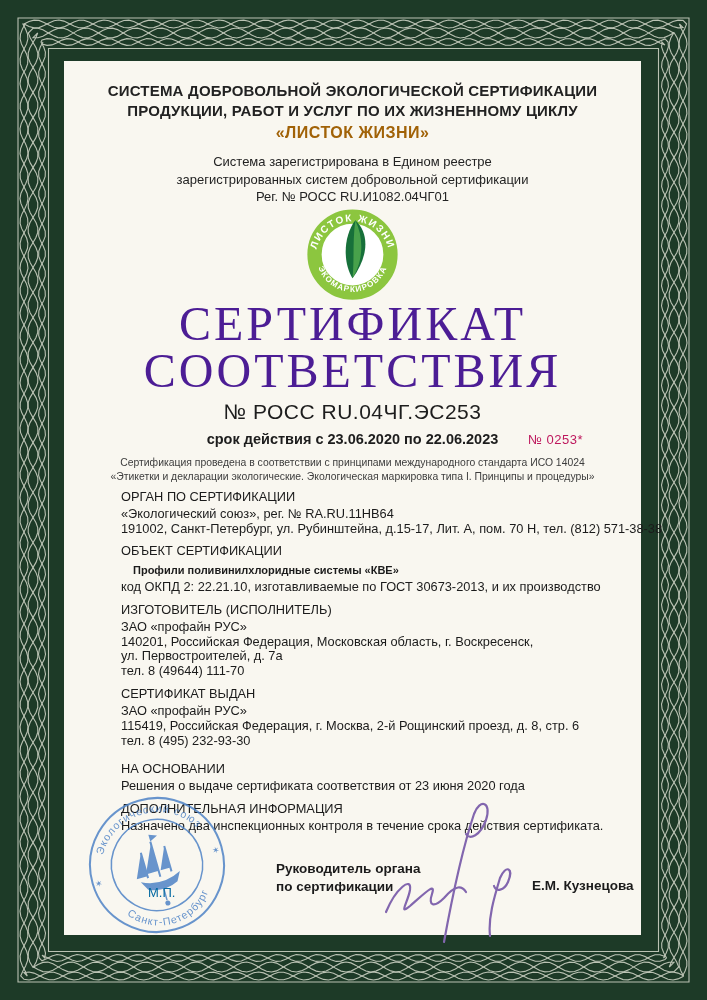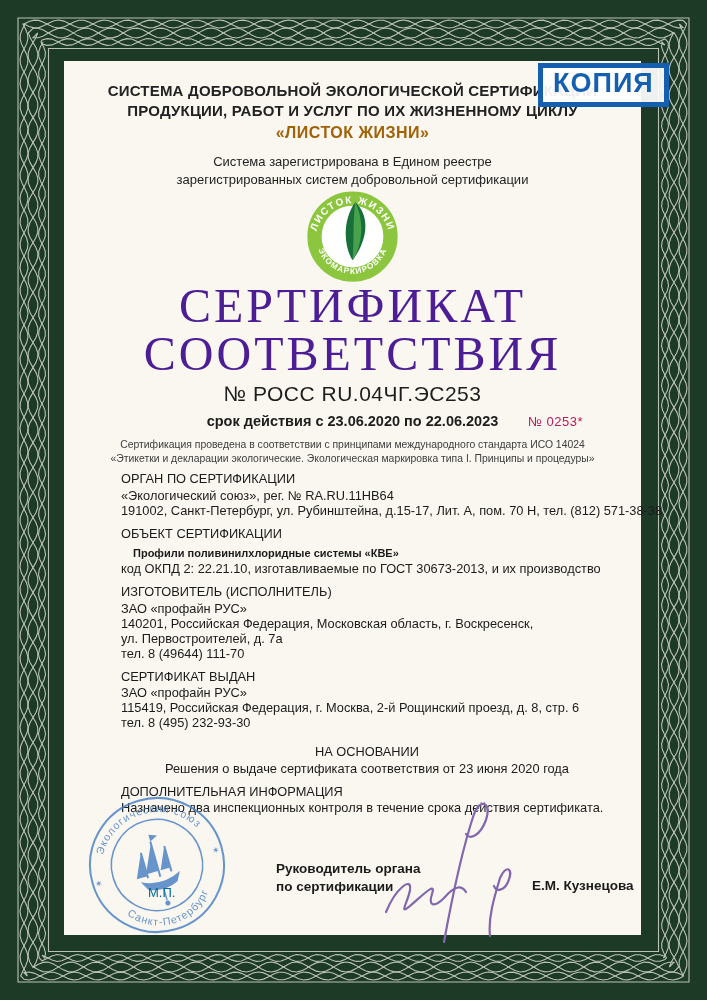--- a/index.html
+++ b/index.html
@@ -35,21 +35,21 @@
   .validity-row { position:relative; margin-top:7px; text-align:center; font-weight:bold; font-size:14.5px; color:#1d1d1d; }
   .serial { position:absolute; right:58px; top:1px; font-weight:normal; font-size:13px; color:#be185d; letter-spacing:.5px; }
   .note { margin-top:9px; text-align:center; font-size:10.4px; line-height:1.35; color:#3d3d3d; }
   
   .sections { margin-top:6px; padding:0 28px 0 57px; font-size:12.8px; line-height:1.16; color:#1b1b1b; text-align:left; }
   .sections .line { white-space:nowrap; }
   .sec { margin-bottom:8px; }
   .sec-object .obj-name { font-weight:bold; font-size:11px; margin:5px 12px 3px; }
   .sec-compliance { text-align:center; margin:12px 0 10px -20px; }
   .sec-compliance .comp-label { font-weight:bold; font-size:13.8px; margin-bottom:2px; }
-  .sec-basis { margin-top:14px;text-align:center; }
+  .sec-basis { margin-top:14px; }
   .sec .lbl { margin-bottom:2px; }
   
   .seal { position:absolute; left:22px; top:733px; z-index:5; opacity:.84; }
   .mp { position:absolute; left:84px; top:824px; z-index:6; font-size:13px; color:#0369a1; }
   .role { position:absolute; left:212px; top:799px; font-size:13.5px; font-weight:bold; line-height:1.3; color:#1b1b1b; }
   .signature { position:absolute; left:318px; top:733px; z-index:5; }
   .signer { position:absolute; left:468px; top:817px; font-size:13.5px; font-weight:bold; color:#1b1b1b; }
 </style>
 </head>
 <body>
@@ -64,31 +64,31 @@
         <path d="M33.0,37.7L38.0,37.8L42.9,36.2L47.9,33.3L52.9,30.4L57.8,28.4L62.8,28.1L67.8,29.7L72.8,32.6L77.7,35.6L82.7,37.6L87.7,37.9L92.6,36.3L97.6,33.5L102.6,30.5L107.5,28.5L112.5,28.1L117.5,29.6L122.4,32.4L127.4,35.4L132.4,37.5L137.3,37.9L142.3,36.5L147.3,33.7L152.3,30.7L157.2,28.5L162.2,28.1L167.2,29.4L172.1,32.2L177.1,35.2L182.1,37.4L187.0,38.0L192.0,36.6L197.0,33.9L201.9,30.9L206.9,28.6L211.9,28.0L216.9,29.3L221.8,32.0L226.8,35.0L231.8,37.3L236.7,38.0L241.7,36.8L246.7,34.1L251.6,31.1L256.6,28.7L261.6,28.0L266.5,29.2L271.5,31.8L276.5,34.9L281.4,37.2L286.4,38.0L291.4,36.9L296.4,34.3L301.3,31.2L306.3,28.8L311.3,28.0L316.2,29.1L321.2,31.6L326.2,34.7L331.1,37.1L336.1,38.0L341.1,37.0L346.0,34.5L351.0,31.4L356.0,28.9L361.0,28.0L365.9,28.9L370.9,31.4L375.9,34.5L380.8,37.0L385.8,38.0L390.8,37.1L395.7,34.7L400.7,31.6L405.7,29.1L410.6,28.0L415.6,28.8L420.6,31.2L425.6,34.3L430.5,36.9L435.5,38.0L440.5,37.2L445.4,34.9L450.4,31.8L455.4,29.2L460.3,28.0L465.3,28.7L470.3,31.1L475.2,34.1L480.2,36.8L485.2,38.0L490.1,37.3L495.1,35.0L500.1,32.0L505.1,29.3L510.0,28.0L515.0,28.6L520.0,30.9L524.9,33.9L529.9,36.6L534.9,38.0L539.8,37.4L544.8,35.2L549.8,32.2L554.7,29.4L559.7,28.1L564.7,28.5L569.7,30.7L574.6,33.7L579.6,36.5L584.6,37.9L589.5,37.5L594.5,35.4L599.5,32.4L604.4,29.6L609.4,28.1L614.4,28.5L619.3,30.5L624.3,33.5L629.3,36.3L634.2,37.9L639.2,37.6L644.2,35.6L649.2,32.6L654.1,29.7L659.1,28.1L664.1,28.4L669.0,30.4L674.0,33.3L673.7,33.0L670.8,38.0L669.2,43.0L669.4,48.0L671.3,53.0L674.3,58.0L677.2,63.0L678.8,68.0L678.6,73.0L676.7,78.0L673.7,82.9L670.8,87.9L669.2,92.9L669.3,97.9L671.3,102.9L674.3,107.9L677.2,112.9L678.8,117.9L678.7,122.9L676.7,127.9L673.7,132.9L670.8,137.9L669.2,142.9L669.3,147.9L671.3,152.9L674.3,157.9L677.1,162.9L678.8,167.9L678.7,172.9L676.7,177.8L673.8,182.8L670.9,187.8L669.2,192.8L669.3,197.8L671.3,202.8L674.2,207.8L677.1,212.8L678.8,217.8L678.7,222.8L676.8,227.8L673.8,232.8L670.9,237.8L669.2,242.8L669.3,247.8L671.2,252.8L674.2,257.8L677.1,262.8L678.8,267.7L678.7,272.7L676.8,277.7L673.8,282.7L670.9,287.7L669.2,292.7L669.3,297.7L671.2,302.7L674.2,307.7L677.1,312.7L678.8,317.7L678.7,322.7L676.8,327.7L673.9,332.7L670.9,337.7L669.2,342.7L669.3,347.7L671.2,352.7L674.1,357.7L677.0,362.6L678.8,367.6L678.7,372.6L676.8,377.6L673.9,382.6L671.0,387.6L669.2,392.6L669.3,397.6L671.1,402.6L674.1,407.6L677.0,412.6L678.8,417.6L678.7,422.6L676.9,427.6L673.9,432.6L671.0,437.6L669.2,442.6L669.3,447.6L671.1,452.6L674.1,457.5L677.0,462.5L678.8,467.5L678.7,472.5L676.9,477.5L674.0,482.5L671.0,487.5L669.2,492.5L669.3,497.5L671.1,502.5L674.0,507.5L677.0,512.5L678.8,517.5L678.8,522.5L676.9,527.5L674.0,532.5L671.1,537.5L669.2,542.5L669.2,547.4L671.1,552.4L674.0,557.4L676.9,562.4L678.8,567.4L678.8,572.4L677.0,577.4L674.0,582.4L671.1,587.4L669.3,592.4L669.2,597.4L671.0,602.4L674.0,607.4L676.9,612.4L678.7,617.4L678.8,622.4L677.0,627.4L674.1,632.4L671.1,637.4L669.3,642.3L669.2,647.3L671.0,652.3L673.9,657.3L676.9,662.3L678.7,667.3L678.8,672.3L677.0,677.3L674.1,682.3L671.1,687.3L669.3,692.3L669.2,697.3L671.0,702.3L673.9,707.3L676.8,712.3L678.7,717.3L678.8,722.3L677.0,727.3L674.1,732.3L671.2,737.2L669.3,742.2L669.2,747.2L671.0,752.2L673.9,757.2L676.8,762.2L678.7,767.2L678.8,772.2L677.1,777.2L674.2,782.2L671.2,787.2L669.3,792.2L669.2,797.2L670.9,802.2L673.8,807.2L676.8,812.2L678.7,817.2L678.8,822.2L677.1,827.1L674.2,832.1L671.2,837.1L669.3,842.1L669.2,847.1L670.9,852.1L673.8,857.1L676.8,862.1L678.7,867.1L678.8,872.1L677.1,877.1L674.2,882.1L671.2,887.1L669.3,892.1L669.2,897.1L670.9,902.1L673.8,907.1L676.7,912.1L678.7,917.1L678.8,922.0L677.1,927.0L674.3,932.0L671.3,937.0L669.3,942.0L669.2,947.0L670.8,952.0L673.7,957.0L676.7,962.0L678.7,967.0L674.0,971.7L669.0,971.8L664.1,970.2L659.1,967.3L654.1,964.4L649.2,962.4L644.2,962.1L639.2,963.7L634.2,966.6L629.3,969.6L624.3,971.6L619.3,971.9L614.4,970.3L609.4,967.5L604.4,964.5L599.5,962.5L594.5,962.1L589.5,963.6L584.6,966.4L579.6,969.4L574.6,971.5L569.7,971.9L564.7,970.5L559.7,967.7L554.7,964.7L549.8,962.5L544.8,962.1L539.8,963.4L534.9,966.2L529.9,969.2L524.9,971.4L520.0,972.0L515.0,970.6L510.0,967.9L505.1,964.9L500.1,962.6L495.1,962.0L490.1,963.3L485.2,966.0L480.2,969.0L475.2,971.3L470.3,972.0L465.3,970.8L460.3,968.1L455.4,965.1L450.4,962.7L445.4,962.0L440.5,963.2L435.5,965.8L430.5,968.9L425.6,971.2L420.6,972.0L415.6,970.9L410.6,968.3L405.7,965.2L400.7,962.8L395.7,962.0L390.8,963.1L385.8,965.6L380.8,968.7L375.9,971.1L370.9,972.0L365.9,971.0L361.0,968.5L356.0,965.4L351.0,962.9L346.0,962.0L341.1,962.9L336.1,965.4L331.1,968.5L326.2,971.0L321.2,972.0L316.2,971.1L311.3,968.7L306.3,965.6L301.3,963.1L296.4,962.0L291.4,962.8L286.4,965.2L281.4,968.3L276.5,970.9L271.5,972.0L266.5,971.2L261.6,968.9L256.6,965.8L251.6,963.2L246.7,962.0L241.7,962.7L236.7,965.1L231.8,968.1L226.8,970.8L221.8,972.0L216.9,971.3L211.9,969.0L206.9,966.0L201.9,963.3L197.0,962.0L192.0,962.6L187.0,964.9L182.1,967.9L177.1,970.6L172.1,972.0L167.2,971.4L162.2,969.2L157.2,966.2L152.3,963.4L147.3,962.1L142.3,962.5L137.3,964.7L132.4,967.7L127.4,970.5L122.4,971.9L117.5,971.5L112.5,969.4L107.5,966.4L102.6,963.6L97.6,962.1L92.6,962.5L87.7,964.5L82.7,967.5L77.7,970.3L72.8,971.9L67.8,971.6L62.8,969.6L57.8,966.6L52.9,963.7L47.9,962.1L42.9,962.4L38.0,964.4L33.0,967.3L32.7,967.0L29.8,962.0L28.2,957.0L28.4,952.0L30.3,947.0L33.3,942.0L36.2,937.0L37.8,932.0L37.6,927.0L35.7,922.0L32.7,917.1L29.8,912.1L28.2,907.1L28.3,902.1L30.3,897.1L33.3,892.1L36.2,887.1L37.8,882.1L37.7,877.1L35.7,872.1L32.7,867.1L29.8,862.1L28.2,857.1L28.3,852.1L30.3,847.1L33.3,842.1L36.1,837.1L37.8,832.1L37.7,827.1L35.7,822.2L32.8,817.2L29.9,812.2L28.2,807.2L28.3,802.2L30.3,797.2L33.2,792.2L36.1,787.2L37.8,782.2L37.7,777.2L35.8,772.2L32.8,767.2L29.9,762.2L28.2,757.2L28.3,752.2L30.2,747.2L33.2,742.2L36.1,737.2L37.8,732.3L37.7,727.3L35.8,722.3L32.8,717.3L29.9,712.3L28.2,707.3L28.3,702.3L30.2,697.3L33.2,692.3L36.1,687.3L37.8,682.3L37.7,677.3L35.8,672.3L32.9,667.3L29.9,662.3L28.2,657.3L28.3,652.3L30.2,647.3L33.1,642.3L36.0,637.4L37.8,632.4L37.7,627.4L35.8,622.4L32.9,617.4L30.0,612.4L28.2,607.4L28.3,602.4L30.1,597.4L33.1,592.4L36.0,587.4L37.8,582.4L37.7,577.4L35.9,572.4L32.9,567.4L30.0,562.4L28.2,557.4L28.3,552.4L30.1,547.4L33.1,542.5L36.0,537.5L37.8,532.5L37.7,527.5L35.9,522.5L33.0,517.5L30.0,512.5L28.2,507.5L28.3,502.5L30.1,497.5L33.0,492.5L36.0,487.5L37.8,482.5L37.8,477.5L35.9,472.5L33.0,467.5L30.1,462.5L28.2,457.5L28.2,452.6L30.1,447.6L33.0,442.6L35.9,437.6L37.8,432.6L37.8,427.6L36.0,422.6L33.0,417.6L30.1,412.6L28.3,407.6L28.2,402.6L30.0,397.6L33.0,392.6L35.9,387.6L37.7,382.6L37.8,377.6L36.0,372.6L33.1,367.6L30.1,362.6L28.3,357.7L28.2,352.7L30.0,347.7L32.9,342.7L35.9,337.7L37.7,332.7L37.8,327.7L36.0,322.7L33.1,317.7L30.1,312.7L28.3,307.7L28.2,302.7L30.0,297.7L32.9,292.7L35.8,287.7L37.7,282.7L37.8,277.7L36.0,272.7L33.1,267.7L30.2,262.8L28.3,257.8L28.2,252.8L30.0,247.8L32.9,242.8L35.8,237.8L37.7,232.8L37.8,227.8L36.1,222.8L33.2,217.8L30.2,212.8L28.3,207.8L28.2,202.8L29.9,197.8L32.8,192.8L35.8,187.8L37.7,182.8L37.8,177.8L36.1,172.9L33.2,167.9L30.2,162.9L28.3,157.9L28.2,152.9L29.9,147.9L32.8,142.9L35.8,137.9L37.7,132.9L37.8,127.9L36.1,122.9L33.2,117.9L30.2,112.9L28.3,107.9L28.2,102.9L29.9,97.9L32.8,92.9L35.7,87.9L37.7,82.9L37.8,78.0L36.1,73.0L33.3,68.0L30.3,63.0L28.3,58.0L28.2,53.0L29.8,48.0L32.7,43.0L35.7,38.0L37.7,33.0Z"></path>
         <path d="M33.0,28.3L38.0,28.2L42.9,29.8L47.9,32.7L52.9,35.6L57.8,37.6L62.8,37.9L67.8,36.3L72.8,33.4L77.7,30.4L82.7,28.4L87.7,28.1L92.6,29.7L97.6,32.5L102.6,35.5L107.5,37.5L112.5,37.9L117.5,36.4L122.4,33.6L127.4,30.6L132.4,28.5L137.3,28.1L142.3,29.5L147.3,32.3L152.3,35.3L157.2,37.5L162.2,37.9L167.2,36.6L172.1,33.8L177.1,30.8L182.1,28.6L187.0,28.0L192.0,29.4L197.0,32.1L201.9,35.1L206.9,37.4L211.9,38.0L216.9,36.7L221.8,34.0L226.8,31.0L231.8,28.7L236.7,28.0L241.7,29.2L246.7,31.9L251.6,34.9L256.6,37.3L261.6,38.0L266.5,36.8L271.5,34.2L276.5,31.1L281.4,28.8L286.4,28.0L291.4,29.1L296.4,31.7L301.3,34.8L306.3,37.2L311.3,38.0L316.2,36.9L321.2,34.4L326.2,31.3L331.1,28.9L336.1,28.0L341.1,29.0L346.0,31.5L351.0,34.6L356.0,37.1L361.0,38.0L365.9,37.1L370.9,34.6L375.9,31.5L380.8,29.0L385.8,28.0L390.8,28.9L395.7,31.3L400.7,34.4L405.7,36.9L410.6,38.0L415.6,37.2L420.6,34.8L425.6,31.7L430.5,29.1L435.5,28.0L440.5,28.8L445.4,31.1L450.4,34.2L455.4,36.8L460.3,38.0L465.3,37.3L470.3,34.9L475.2,31.9L480.2,29.2L485.2,28.0L490.1,28.7L495.1,31.0L500.1,34.0L505.1,36.7L510.0,38.0L515.0,37.4L520.0,35.1L524.9,32.1L529.9,29.4L534.9,28.0L539.8,28.6L544.8,30.8L549.8,33.8L554.7,36.6L559.7,37.9L564.7,37.5L569.7,35.3L574.6,32.3L579.6,29.5L584.6,28.1L589.5,28.5L594.5,30.6L599.5,33.6L604.4,36.4L609.4,37.9L614.4,37.5L619.3,35.5L624.3,32.5L629.3,29.7L634.2,28.1L639.2,28.4L644.2,30.4L649.2,33.4L654.1,36.3L659.1,37.9L664.1,37.6L669.0,35.6L674.0,32.7L674.3,33.0L677.2,38.0L678.8,43.0L678.6,48.0L676.7,53.0L673.7,58.0L670.8,63.0L669.2,68.0L669.4,73.0L671.3,78.0L674.3,82.9L677.2,87.9L678.8,92.9L678.7,97.9L676.7,102.9L673.7,107.9L670.8,112.9L669.2,117.9L669.3,122.9L671.3,127.9L674.3,132.9L677.2,137.9L678.8,142.9L678.7,147.9L676.7,152.9L673.7,157.9L670.9,162.9L669.2,167.9L669.3,172.9L671.3,177.8L674.2,182.8L677.1,187.8L678.8,192.8L678.7,197.8L676.7,202.8L673.8,207.8L670.9,212.8L669.2,217.8L669.3,222.8L671.2,227.8L674.2,232.8L677.1,237.8L678.8,242.8L678.7,247.8L676.8,252.8L673.8,257.8L670.9,262.8L669.2,267.7L669.3,272.7L671.2,277.7L674.2,282.7L677.1,287.7L678.8,292.7L678.7,297.7L676.8,302.7L673.8,307.7L670.9,312.7L669.2,317.7L669.3,322.7L671.2,327.7L674.1,332.7L677.1,337.7L678.8,342.7L678.7,347.7L676.8,352.7L673.9,357.7L671.0,362.6L669.2,367.6L669.3,372.6L671.2,377.6L674.1,382.6L677.0,387.6L678.8,392.6L678.7,397.6L676.9,402.6L673.9,407.6L671.0,412.6L669.2,417.6L669.3,422.6L671.1,427.6L674.1,432.6L677.0,437.6L678.8,442.6L678.7,447.6L676.9,452.6L673.9,457.5L671.0,462.5L669.2,467.5L669.3,472.5L671.1,477.5L674.0,482.5L677.0,487.5L678.8,492.5L678.7,497.5L676.9,502.5L674.0,507.5L671.0,512.5L669.2,517.5L669.2,522.5L671.1,527.5L674.0,532.5L676.9,537.5L678.8,542.5L678.8,547.4L676.9,552.4L674.0,557.4L671.1,562.4L669.2,567.4L669.2,572.4L671.0,577.4L674.0,582.4L676.9,587.4L678.7,592.4L678.8,597.4L677.0,602.4L674.0,607.4L671.1,612.4L669.3,617.4L669.2,622.4L671.0,627.4L673.9,632.4L676.9,637.4L678.7,642.3L678.8,647.3L677.0,652.3L674.1,657.3L671.1,662.3L669.3,667.3L669.2,672.3L671.0,677.3L673.9,682.3L676.9,687.3L678.7,692.3L678.8,697.3L677.0,702.3L674.1,707.3L671.2,712.3L669.3,717.3L669.2,722.3L671.0,727.3L673.9,732.3L676.8,737.2L678.7,742.2L678.8,747.2L677.0,752.2L674.1,757.2L671.2,762.2L669.3,767.2L669.2,772.2L670.9,777.2L673.8,782.2L676.8,787.2L678.7,792.2L678.8,797.2L677.1,802.2L674.2,807.2L671.2,812.2L669.3,817.2L669.2,822.2L670.9,827.1L673.8,832.1L676.8,837.1L678.7,842.1L678.8,847.1L677.1,852.1L674.2,857.1L671.2,862.1L669.3,867.1L669.2,872.1L670.9,877.1L673.8,882.1L676.8,887.1L678.7,892.1L678.8,897.1L677.1,902.1L674.2,907.1L671.3,912.1L669.3,917.1L669.2,922.0L670.9,927.0L673.7,932.0L676.7,937.0L678.7,942.0L678.8,947.0L677.2,952.0L674.3,957.0L671.3,962.0L669.3,967.0L674.0,962.3L669.0,962.2L664.1,963.8L659.1,966.7L654.1,969.6L649.2,971.6L644.2,971.9L639.2,970.3L634.2,967.4L629.3,964.4L624.3,962.4L619.3,962.1L614.4,963.7L609.4,966.5L604.4,969.5L599.5,971.5L594.5,971.9L589.5,970.4L584.6,967.6L579.6,964.6L574.6,962.5L569.7,962.1L564.7,963.5L559.7,966.3L554.7,969.3L549.8,971.5L544.8,971.9L539.8,970.6L534.9,967.8L529.9,964.8L524.9,962.6L520.0,962.0L515.0,963.4L510.0,966.1L505.1,969.1L500.1,971.4L495.1,972.0L490.1,970.7L485.2,968.0L480.2,965.0L475.2,962.7L470.3,962.0L465.3,963.2L460.3,965.9L455.4,968.9L450.4,971.3L445.4,972.0L440.5,970.8L435.5,968.2L430.5,965.1L425.6,962.8L420.6,962.0L415.6,963.1L410.6,965.7L405.7,968.8L400.7,971.2L395.7,972.0L390.8,970.9L385.8,968.4L380.8,965.3L375.9,962.9L370.9,962.0L365.9,963.0L361.0,965.5L356.0,968.6L351.0,971.1L346.0,972.0L341.1,971.1L336.1,968.6L331.1,965.5L326.2,963.0L321.2,962.0L316.2,962.9L311.3,965.3L306.3,968.4L301.3,970.9L296.4,972.0L291.4,971.2L286.4,968.8L281.4,965.7L276.5,963.1L271.5,962.0L266.5,962.8L261.6,965.1L256.6,968.2L251.6,970.8L246.7,972.0L241.7,971.3L236.7,968.9L231.8,965.9L226.8,963.2L221.8,962.0L216.9,962.7L211.9,965.0L206.9,968.0L201.9,970.7L197.0,972.0L192.0,971.4L187.0,969.1L182.1,966.1L177.1,963.4L172.1,962.0L167.2,962.6L162.2,964.8L157.2,967.8L152.3,970.6L147.3,971.9L142.3,971.5L137.3,969.3L132.4,966.3L127.4,963.5L122.4,962.1L117.5,962.5L112.5,964.6L107.5,967.6L102.6,970.4L97.6,971.9L92.6,971.5L87.7,969.5L82.7,966.5L77.7,963.7L72.8,962.1L67.8,962.4L62.8,964.4L57.8,967.4L52.9,970.3L47.9,971.9L42.9,971.6L38.0,969.6L33.0,966.7L33.3,967.0L36.2,962.0L37.8,957.0L37.6,952.0L35.7,947.0L32.7,942.0L29.8,937.0L28.2,932.0L28.4,927.0L30.3,922.0L33.3,917.1L36.2,912.1L37.8,907.1L37.7,902.1L35.7,897.1L32.7,892.1L29.8,887.1L28.2,882.1L28.3,877.1L30.3,872.1L33.3,867.1L36.2,862.1L37.8,857.1L37.7,852.1L35.7,847.1L32.7,842.1L29.9,837.1L28.2,832.1L28.3,827.1L30.3,822.2L33.2,817.2L36.1,812.2L37.8,807.2L37.7,802.2L35.7,797.2L32.8,792.2L29.9,787.2L28.2,782.2L28.3,777.2L30.2,772.2L33.2,767.2L36.1,762.2L37.8,757.2L37.7,752.2L35.8,747.2L32.8,742.2L29.9,737.2L28.2,732.3L28.3,727.3L30.2,722.3L33.2,717.3L36.1,712.3L37.8,707.3L37.7,702.3L35.8,697.3L32.8,692.3L29.9,687.3L28.2,682.3L28.3,677.3L30.2,672.3L33.1,667.3L36.1,662.3L37.8,657.3L37.7,652.3L35.8,647.3L32.9,642.3L30.0,637.4L28.2,632.4L28.3,627.4L30.2,622.4L33.1,617.4L36.0,612.4L37.8,607.4L37.7,602.4L35.9,597.4L32.9,592.4L30.0,587.4L28.2,582.4L28.3,577.4L30.1,572.4L33.1,567.4L36.0,562.4L37.8,557.4L37.7,552.4L35.9,547.4L32.9,542.5L30.0,537.5L28.2,532.5L28.3,527.5L30.1,522.5L33.0,517.5L36.0,512.5L37.8,507.5L37.7,502.5L35.9,497.5L33.0,492.5L30.0,487.5L28.2,482.5L28.2,477.5L30.1,472.5L33.0,467.5L35.9,462.5L37.8,457.5L37.8,452.6L35.9,447.6L33.0,442.6L30.1,437.6L28.2,432.6L28.2,427.6L30.0,422.6L33.0,417.6L35.9,412.6L37.7,407.6L37.8,402.6L36.0,397.6L33.0,392.6L30.1,387.6L28.3,382.6L28.2,377.6L30.0,372.6L32.9,367.6L35.9,362.6L37.7,357.7L37.8,352.7L36.0,347.7L33.1,342.7L30.1,337.7L28.3,332.7L28.2,327.7L30.0,322.7L32.9,317.7L35.9,312.7L37.7,307.7L37.8,302.7L36.0,297.7L33.1,292.7L30.2,287.7L28.3,282.7L28.2,277.7L30.0,272.7L32.9,267.7L35.8,262.8L37.7,257.8L37.8,252.8L36.0,247.8L33.1,242.8L30.2,237.8L28.3,232.8L28.2,227.8L29.9,222.8L32.8,217.8L35.8,212.8L37.7,207.8L37.8,202.8L36.1,197.8L33.2,192.8L30.2,187.8L28.3,182.8L28.2,177.8L29.9,172.9L32.8,167.9L35.8,162.9L37.7,157.9L37.8,152.9L36.1,147.9L33.2,142.9L30.2,137.9L28.3,132.9L28.2,127.9L29.9,122.9L32.8,117.9L35.8,112.9L37.7,107.9L37.8,102.9L36.1,97.9L33.2,92.9L30.3,87.9L28.3,82.9L28.2,78.0L29.9,73.0L32.7,68.0L35.7,63.0L37.7,58.0L37.8,53.0L36.2,48.0L33.3,43.0L30.3,38.0L28.3,33.0Z"></path>
         <path d="M42.0,44.0L47.0,45.4L52.0,44.9L57.0,42.7L61.9,40.1L66.9,38.6L71.9,39.1L76.9,41.3L81.9,43.9L86.9,45.4L91.8,44.9L96.8,42.7L101.8,40.1L106.8,38.6L111.8,39.0L116.8,41.2L121.7,43.9L126.7,45.4L131.7,45.0L136.7,42.8L141.7,40.2L146.7,38.6L151.6,39.0L156.6,41.2L161.6,43.8L166.6,45.4L171.6,45.0L176.6,42.9L181.6,40.2L186.5,38.6L191.5,39.0L196.5,41.1L201.5,43.7L206.5,45.4L211.5,45.0L216.4,42.9L221.4,40.3L226.4,38.6L231.4,38.9L236.4,41.0L241.4,43.7L246.3,45.4L251.3,45.1L256.3,43.0L261.3,40.4L266.3,38.7L271.3,38.9L276.2,41.0L281.2,43.6L286.2,45.3L291.2,45.1L296.2,43.1L301.2,40.4L306.2,38.7L311.1,38.9L316.1,40.9L321.1,43.6L326.1,45.3L331.1,45.1L336.1,43.1L341.0,40.5L346.0,38.7L351.0,38.8L356.0,40.8L361.0,43.5L366.0,45.3L370.9,45.2L375.9,43.2L380.9,40.5L385.9,38.7L390.9,38.8L395.9,40.8L400.8,43.4L405.8,45.3L410.8,45.2L415.8,43.3L420.8,40.6L425.8,38.7L430.8,38.8L435.7,40.7L440.7,43.4L445.7,45.2L450.7,45.2L455.7,43.3L460.7,40.7L465.6,38.8L470.6,38.8L475.6,40.6L480.6,43.3L485.6,45.2L490.6,45.3L495.5,43.4L500.5,40.7L505.5,38.8L510.5,38.7L515.5,40.6L520.5,43.2L525.4,45.2L530.4,45.3L535.4,43.5L540.4,40.8L545.4,38.8L550.4,38.7L555.4,40.5L560.3,43.2L565.3,45.2L570.3,45.3L575.3,43.5L580.3,40.9L585.3,38.9L590.2,38.7L595.2,40.4L600.2,43.1L605.2,45.1L610.2,45.3L615.2,43.6L620.1,40.9L625.1,38.9L630.1,38.7L635.1,40.4L640.1,43.0L645.1,45.1L650.0,45.4L655.0,43.7L660.0,41.0L665.0,38.9L668.1,42.0L668.4,47.0L666.7,52.0L664.0,56.9L662.0,61.9L661.6,66.9L663.3,71.9L665.9,76.8L668.0,81.8L668.4,86.8L666.8,91.8L664.1,96.8L662.0,101.7L661.6,106.7L663.2,111.7L665.8,116.7L668.0,121.7L668.4,126.6L666.9,131.6L664.2,136.6L662.0,141.6L661.6,146.5L663.1,151.5L665.7,156.5L667.9,161.5L668.4,166.5L666.9,171.4L664.3,176.4L662.1,181.4L661.6,186.4L663.0,191.3L665.6,196.3L667.9,201.3L668.4,206.3L667.0,211.3L664.4,216.2L662.2,221.2L661.5,226.2L662.9,231.2L665.5,236.2L667.8,241.1L668.5,246.1L667.1,251.1L664.5,256.1L662.2,261.0L661.5,266.0L662.9,271.0L665.4,276.0L667.8,281.0L668.5,285.9L667.2,290.9L664.6,295.9L662.3,300.9L661.5,305.8L662.8,310.8L665.3,315.8L667.7,320.8L668.5,325.8L667.2,330.7L664.7,335.7L662.3,340.7L661.5,345.7L662.7,350.7L665.2,355.6L667.6,360.6L668.5,365.6L667.3,370.6L664.8,375.5L662.4,380.5L661.5,385.5L662.6,390.5L665.2,395.5L667.6,400.4L668.5,405.4L667.4,410.4L664.9,415.4L662.5,420.3L661.5,425.3L662.6,430.3L665.1,435.3L667.5,440.3L668.5,445.2L667.5,450.2L665.0,455.2L662.5,460.2L661.5,465.2L662.5,470.1L665.0,475.1L667.4,480.1L668.5,485.1L667.5,490.0L665.1,495.0L662.6,500.0L661.5,505.0L662.4,510.0L664.9,514.9L667.4,519.9L668.5,524.9L667.6,529.9L665.2,534.8L662.7,539.8L661.5,544.8L662.4,549.8L664.8,554.8L667.3,559.7L668.5,564.7L667.7,569.7L665.3,574.7L662.7,579.7L661.5,584.6L662.3,589.6L664.7,594.6L667.2,599.6L668.5,604.5L667.7,609.5L665.4,614.5L662.8,619.5L661.5,624.5L662.3,629.4L664.6,634.4L667.1,639.4L668.5,644.4L667.8,649.3L665.5,654.3L662.9,659.3L661.5,664.3L662.2,669.3L664.5,674.2L667.1,679.2L668.5,684.2L667.8,689.2L665.6,694.2L663.0,699.1L661.5,704.1L662.1,709.1L664.4,714.1L667.0,719.0L668.4,724.0L667.9,729.0L665.7,734.0L663.0,739.0L661.6,743.9L662.1,748.9L664.3,753.9L666.9,758.9L668.4,763.8L667.9,768.8L665.8,773.8L663.1,778.8L661.6,783.8L662.0,788.7L664.2,793.7L666.8,798.7L668.4,803.7L668.0,808.7L665.8,813.6L663.2,818.6L661.6,823.6L662.0,828.6L664.1,833.5L666.8,838.5L668.4,843.5L668.0,848.5L665.9,853.5L663.3,858.4L661.6,863.4L661.9,868.4L664.0,873.4L666.7,878.3L668.4,883.3L668.1,888.3L666.0,893.3L663.4,898.3L661.7,903.2L661.9,908.2L663.9,913.2L666.6,918.2L668.3,923.2L668.1,928.1L666.1,933.1L663.5,938.1L661.7,943.1L661.8,948.0L663.8,953.0L666.5,958.0L665.0,959.5L660.0,961.3L655.0,961.2L650.0,959.2L645.1,956.5L640.1,954.7L635.1,954.8L630.1,956.8L625.1,959.4L620.1,961.3L615.2,961.2L610.2,959.3L605.2,956.6L600.2,954.7L595.2,954.8L590.2,956.7L585.3,959.4L580.3,961.2L575.3,961.2L570.3,959.3L565.3,956.7L560.3,954.8L555.4,954.8L550.4,956.6L545.4,959.3L540.4,961.2L535.4,961.3L530.4,959.4L525.4,956.7L520.5,954.8L515.5,954.7L510.5,956.6L505.5,959.2L500.5,961.2L495.5,961.3L490.6,959.5L485.6,956.8L480.6,954.8L475.6,954.7L470.6,956.5L465.6,959.2L460.7,961.2L455.7,961.3L450.7,959.5L445.7,956.9L440.7,954.9L435.7,954.7L430.8,956.4L425.8,959.1L420.8,961.1L415.8,961.3L410.8,959.6L405.8,956.9L400.8,954.9L395.9,954.7L390.9,956.4L385.9,959.0L380.9,961.1L375.9,961.3L370.9,959.6L366.0,957.0L361.0,954.9L356.0,954.6L351.0,956.3L346.0,959.0L341.0,961.1L336.1,961.4L331.1,959.7L326.1,957.1L321.1,955.0L316.1,954.6L311.1,956.3L306.2,958.9L301.2,961.0L296.2,961.4L291.2,959.8L286.2,957.1L281.2,955.0L276.2,954.6L271.3,956.2L266.3,958.8L261.3,961.0L256.3,961.4L251.3,959.8L246.3,957.2L241.4,955.0L236.4,954.6L231.4,956.1L226.4,958.8L221.4,961.0L216.4,961.4L211.5,959.9L206.5,957.3L201.5,955.1L196.5,954.6L191.5,956.1L186.5,958.7L181.6,960.9L176.6,961.4L171.6,960.0L166.6,957.3L161.6,955.1L156.6,954.6L151.6,956.0L146.7,958.6L141.7,960.9L136.7,961.4L131.7,960.0L126.7,957.4L121.7,955.1L116.8,954.5L111.8,956.0L106.8,958.6L101.8,960.8L96.8,961.5L91.8,960.1L86.9,957.5L81.9,955.2L76.9,954.5L71.9,955.9L66.9,958.5L61.9,960.8L57.0,961.5L52.0,960.1L47.0,957.5L42.0,955.2L44.8,958.0L45.5,953.0L44.2,948.0L41.6,943.1L39.3,938.1L38.5,933.1L39.8,928.1L42.4,923.2L44.7,918.2L45.5,913.2L44.2,908.2L41.7,903.2L39.3,898.3L38.5,893.3L39.7,888.3L42.3,883.3L44.7,878.3L45.5,873.4L44.3,868.4L41.8,863.4L39.4,858.4L38.5,853.5L39.7,848.5L42.2,843.5L44.6,838.5L45.5,833.5L44.4,828.6L41.9,823.6L39.4,818.6L38.5,813.6L39.6,808.7L42.1,803.7L44.5,798.7L45.5,793.7L44.4,788.7L42.0,783.8L39.5,778.8L38.5,773.8L39.5,768.8L42.0,763.8L44.5,758.9L45.5,753.9L44.5,748.9L42.1,743.9L39.6,739.0L38.5,734.0L39.5,729.0L41.9,724.0L44.4,719.0L45.5,714.1L44.6,709.1L42.2,704.1L39.6,699.1L38.5,694.2L39.4,689.2L41.8,684.2L44.3,679.2L45.5,674.2L44.6,669.3L42.3,664.3L39.7,659.3L38.5,654.3L39.3,649.3L41.7,644.4L44.2,639.4L45.5,634.4L44.7,629.4L42.3,624.5L39.8,619.5L38.5,614.5L39.3,609.5L41.6,604.5L44.2,599.6L45.5,594.6L44.8,589.6L42.4,584.6L39.9,579.7L38.5,574.7L39.2,569.7L41.5,564.7L44.1,559.7L45.5,554.8L44.8,549.8L42.5,544.8L39.9,539.8L38.5,534.8L39.2,529.9L41.4,524.9L44.0,519.9L45.4,514.9L44.9,510.0L42.6,505.0L40.0,500.0L38.6,495.0L39.1,490.0L41.3,485.1L43.9,480.1L45.4,475.1L44.9,470.1L42.7,465.2L40.1,460.2L38.6,455.2L39.0,450.2L41.2,445.2L43.9,440.3L45.4,435.3L45.0,430.3L42.8,425.3L40.2,420.3L38.6,415.4L39.0,410.4L41.1,405.4L43.8,400.4L45.4,395.5L45.0,390.5L42.9,385.5L40.3,380.5L38.6,375.5L38.9,370.6L41.0,365.6L43.7,360.6L45.4,355.6L45.1,350.7L43.0,345.7L40.4,340.7L38.7,335.7L38.9,330.7L40.9,325.8L43.6,320.8L45.3,315.8L45.1,310.8L43.1,305.8L40.4,300.9L38.7,295.9L38.9,290.9L40.9,285.9L43.5,281.0L45.3,276.0L45.2,271.0L43.2,266.0L40.5,261.0L38.7,256.1L38.8,251.1L40.8,246.1L43.4,241.1L45.3,236.2L45.2,231.2L43.3,226.2L40.6,221.2L38.7,216.2L38.8,211.3L40.7,206.3L43.3,201.3L45.2,196.3L45.2,191.3L43.4,186.4L40.7,181.4L38.8,176.4L38.7,171.4L40.6,166.5L43.3,161.5L45.2,156.5L45.3,151.5L43.5,146.5L40.8,141.6L38.8,136.6L38.7,131.6L40.5,126.6L43.2,121.7L45.2,116.7L45.3,111.7L43.5,106.7L40.9,101.7L38.9,96.8L38.7,91.8L40.4,86.8L43.1,81.8L45.1,76.8L45.3,71.9L43.6,66.9L41.0,61.9L38.9,56.9L38.6,52.0L40.3,47.0L43.0,42.0Z"></path>
         <path d="M42.0,40.0L47.0,38.6L52.0,39.1L57.0,41.3L61.9,43.9L66.9,45.4L71.9,44.9L76.9,42.7L81.9,40.1L86.9,38.6L91.8,39.1L96.8,41.3L101.8,43.9L106.8,45.4L111.8,45.0L116.8,42.8L121.7,40.1L126.7,38.6L131.7,39.0L136.7,41.2L141.7,43.8L146.7,45.4L151.6,45.0L156.6,42.8L161.6,40.2L166.6,38.6L171.6,39.0L176.6,41.1L181.6,43.8L186.5,45.4L191.5,45.0L196.5,42.9L201.5,40.3L206.5,38.6L211.5,39.0L216.4,41.1L221.4,43.7L226.4,45.4L231.4,45.1L236.4,43.0L241.4,40.3L246.3,38.6L251.3,38.9L256.3,41.0L261.3,43.6L266.3,45.3L271.3,45.1L276.2,43.0L281.2,40.4L286.2,38.7L291.2,38.9L296.2,40.9L301.2,43.6L306.2,45.3L311.1,45.1L316.1,43.1L321.1,40.4L326.1,38.7L331.1,38.9L336.1,40.9L341.0,43.5L346.0,45.3L351.0,45.2L356.0,43.2L361.0,40.5L366.0,38.7L370.9,38.8L375.9,40.8L380.9,43.5L385.9,45.3L390.9,45.2L395.9,43.2L400.8,40.6L405.8,38.7L410.8,38.8L415.8,40.7L420.8,43.4L425.8,45.3L430.8,45.2L435.7,43.3L440.7,40.6L445.7,38.8L450.7,38.8L455.7,40.7L460.7,43.3L465.6,45.2L470.6,45.2L475.6,43.4L480.6,40.7L485.6,38.8L490.6,38.7L495.5,40.6L500.5,43.3L505.5,45.2L510.5,45.3L515.5,43.4L520.5,40.8L525.4,38.8L530.4,38.7L535.4,40.5L540.4,43.2L545.4,45.2L550.4,45.3L555.4,43.5L560.3,40.8L565.3,38.8L570.3,38.7L575.3,40.5L580.3,43.1L585.3,45.1L590.2,45.3L595.2,43.6L600.2,40.9L605.2,38.9L610.2,38.7L615.2,40.4L620.1,43.1L625.1,45.1L630.1,45.3L635.1,43.6L640.1,41.0L645.1,38.9L650.0,38.6L655.0,40.3L660.0,43.0L665.0,45.1L661.9,42.0L661.6,47.0L663.3,52.0L666.0,56.9L668.0,61.9L668.4,66.9L666.7,71.9L664.1,76.8L662.0,81.8L661.6,86.8L663.2,91.8L665.9,96.8L668.0,101.7L668.4,106.7L666.8,111.7L664.2,116.7L662.0,121.7L661.6,126.6L663.1,131.6L665.8,136.6L668.0,141.6L668.4,146.5L666.9,151.5L664.3,156.5L662.1,161.5L661.6,166.5L663.1,171.4L665.7,176.4L667.9,181.4L668.4,186.4L667.0,191.3L664.4,196.3L662.1,201.3L661.6,206.3L663.0,211.3L665.6,216.2L667.8,221.2L668.5,226.2L667.1,231.2L664.5,236.2L662.2,241.1L661.5,246.1L662.9,251.1L665.5,256.1L667.8,261.0L668.5,266.0L667.1,271.0L664.6,276.0L662.2,281.0L661.5,285.9L662.8,290.9L665.4,295.9L667.7,300.9L668.5,305.8L667.2,310.8L664.7,315.8L662.3,320.8L661.5,325.8L662.8,330.7L665.3,335.7L667.7,340.7L668.5,345.7L667.3,350.7L664.8,355.6L662.4,360.6L661.5,365.6L662.7,370.6L665.2,375.5L667.6,380.5L668.5,385.5L667.4,390.5L664.8,395.5L662.4,400.4L661.5,405.4L662.6,410.4L665.1,415.4L667.5,420.3L668.5,425.3L667.4,430.3L664.9,435.3L662.5,440.3L661.5,445.2L662.5,450.2L665.0,455.2L667.5,460.2L668.5,465.2L667.5,470.1L665.0,475.1L662.6,480.1L661.5,485.1L662.5,490.0L664.9,495.0L667.4,500.0L668.5,505.0L667.6,510.0L665.1,514.9L662.6,519.9L661.5,524.9L662.4,529.9L664.8,534.8L667.3,539.8L668.5,544.8L667.6,549.8L665.2,554.8L662.7,559.7L661.5,564.7L662.3,569.7L664.7,574.7L667.3,579.7L668.5,584.6L667.7,589.6L665.3,594.6L662.8,599.6L661.5,604.5L662.3,609.5L664.6,614.5L667.2,619.5L668.5,624.5L667.7,629.4L665.4,634.4L662.9,639.4L661.5,644.4L662.2,649.3L664.5,654.3L667.1,659.3L668.5,664.3L667.8,669.3L665.5,674.2L662.9,679.2L661.5,684.2L662.2,689.2L664.4,694.2L667.0,699.1L668.5,704.1L667.9,709.1L665.6,714.1L663.0,719.0L661.6,724.0L662.1,729.0L664.3,734.0L667.0,739.0L668.4,743.9L667.9,748.9L665.7,753.9L663.1,758.9L661.6,763.8L662.1,768.8L664.2,773.8L666.9,778.8L668.4,783.8L668.0,788.7L665.8,793.7L663.2,798.7L661.6,803.7L662.0,808.7L664.2,813.6L666.8,818.6L668.4,823.6L668.0,828.6L665.9,833.5L663.2,838.5L661.6,843.5L662.0,848.5L664.1,853.5L666.7,858.4L668.4,863.4L668.1,868.4L666.0,873.4L663.3,878.3L661.6,883.3L661.9,888.3L664.0,893.3L666.6,898.3L668.3,903.2L668.1,908.2L666.1,913.2L663.4,918.2L661.7,923.2L661.9,928.1L663.9,933.1L666.5,938.1L668.3,943.1L668.2,948.0L666.2,953.0L663.5,958.0L665.0,956.5L660.0,954.7L655.0,954.8L650.0,956.8L645.1,959.5L640.1,961.3L635.1,961.2L630.1,959.2L625.1,956.6L620.1,954.7L615.2,954.8L610.2,956.7L605.2,959.4L600.2,961.3L595.2,961.2L590.2,959.3L585.3,956.6L580.3,954.8L575.3,954.8L570.3,956.7L565.3,959.3L560.3,961.2L555.4,961.2L550.4,959.4L545.4,956.7L540.4,954.8L535.4,954.7L530.4,956.6L525.4,959.3L520.5,961.2L515.5,961.3L510.5,959.4L505.5,956.8L500.5,954.8L495.5,954.7L490.6,956.5L485.6,959.2L480.6,961.2L475.6,961.3L470.6,959.5L465.6,956.8L460.7,954.8L455.7,954.7L450.7,956.5L445.7,959.1L440.7,961.1L435.7,961.3L430.8,959.6L425.8,956.9L420.8,954.9L415.8,954.7L410.8,956.4L405.8,959.1L400.8,961.1L395.9,961.3L390.9,959.6L385.9,957.0L380.9,954.9L375.9,954.7L370.9,956.4L366.0,959.0L361.0,961.1L356.0,961.4L351.0,959.7L346.0,957.0L341.0,954.9L336.1,954.6L331.1,956.3L326.1,958.9L321.1,961.0L316.1,961.4L311.1,959.7L306.2,957.1L301.2,955.0L296.2,954.6L291.2,956.2L286.2,958.9L281.2,961.0L276.2,961.4L271.3,959.8L266.3,957.2L261.3,955.0L256.3,954.6L251.3,956.2L246.3,958.8L241.4,961.0L236.4,961.4L231.4,959.9L226.4,957.2L221.4,955.0L216.4,954.6L211.5,956.1L206.5,958.7L201.5,960.9L196.5,961.4L191.5,959.9L186.5,957.3L181.6,955.1L176.6,954.6L171.6,956.0L166.6,958.7L161.6,960.9L156.6,961.4L151.6,960.0L146.7,957.4L141.7,955.1L136.7,954.6L131.7,956.0L126.7,958.6L121.7,960.9L116.8,961.5L111.8,960.0L106.8,957.4L101.8,955.2L96.8,954.5L91.8,955.9L86.9,958.5L81.9,960.8L76.9,961.5L71.9,960.1L66.9,957.5L61.9,955.2L57.0,954.5L52.0,955.9L47.0,958.5L42.0,960.8L39.2,958.0L38.5,953.0L39.8,948.0L42.4,943.1L44.7,938.1L45.5,933.1L44.2,928.1L41.6,923.2L39.3,918.2L38.5,913.2L39.8,908.2L42.3,903.2L44.7,898.3L45.5,893.3L44.3,888.3L41.7,883.3L39.3,878.3L38.5,873.4L39.7,868.4L42.2,863.4L44.6,858.4L45.5,853.5L44.3,848.5L41.8,843.5L39.4,838.5L38.5,833.5L39.6,828.6L42.1,823.6L44.6,818.6L45.5,813.6L44.4,808.7L41.9,803.7L39.5,798.7L38.5,793.7L39.6,788.7L42.0,783.8L44.5,778.8L45.5,773.8L44.5,768.8L42.0,763.8L39.5,758.9L38.5,753.9L39.5,748.9L41.9,743.9L44.4,739.0L45.5,734.0L44.5,729.0L42.1,724.0L39.6,719.0L38.5,714.1L39.4,709.1L41.8,704.1L44.4,699.1L45.5,694.2L44.6,689.2L42.2,684.2L39.7,679.2L38.5,674.2L39.4,669.3L41.7,664.3L44.3,659.3L45.5,654.3L44.7,649.3L42.3,644.4L39.8,639.4L38.5,634.4L39.3,629.4L41.7,624.5L44.2,619.5L45.5,614.5L44.7,609.5L42.4,604.5L39.8,599.6L38.5,594.6L39.2,589.6L41.6,584.6L44.1,579.7L45.5,574.7L44.8,569.7L42.5,564.7L39.9,559.7L38.5,554.8L39.2,549.8L41.5,544.8L44.1,539.8L45.5,534.8L44.8,529.9L42.6,524.9L40.0,519.9L38.6,514.9L39.1,510.0L41.4,505.0L44.0,500.0L45.4,495.0L44.9,490.0L42.7,485.1L40.1,480.1L38.6,475.1L39.1,470.1L41.3,465.2L43.9,460.2L45.4,455.2L45.0,450.2L42.8,445.2L40.1,440.3L38.6,435.3L39.0,430.3L41.2,425.3L43.8,420.3L45.4,415.4L45.0,410.4L42.9,405.4L40.2,400.4L38.6,395.5L39.0,390.5L41.1,385.5L43.7,380.5L45.4,375.5L45.1,370.6L43.0,365.6L40.3,360.6L38.6,355.6L38.9,350.7L41.0,345.7L43.6,340.7L45.3,335.7L45.1,330.7L43.1,325.8L40.4,320.8L38.7,315.8L38.9,310.8L40.9,305.8L43.6,300.9L45.3,295.9L45.1,290.9L43.1,285.9L40.5,281.0L38.7,276.0L38.8,271.0L40.8,266.0L43.5,261.0L45.3,256.1L45.2,251.1L43.2,246.1L40.6,241.1L38.7,236.2L38.8,231.2L40.7,226.2L43.4,221.2L45.3,216.2L45.2,211.3L43.3,206.3L40.7,201.3L38.8,196.3L38.8,191.3L40.6,186.4L43.3,181.4L45.2,176.4L45.3,171.4L43.4,166.5L40.7,161.5L38.8,156.5L38.7,151.5L40.5,146.5L43.2,141.6L45.2,136.6L45.3,131.6L43.5,126.6L40.8,121.7L38.8,116.7L38.7,111.7L40.5,106.7L43.1,101.7L45.1,96.8L45.3,91.8L43.6,86.8L40.9,81.8L38.9,76.8L38.7,71.9L40.4,66.9L43.0,61.9L45.1,56.9L45.4,52.0L43.7,47.0L41.0,42.0Z"></path>
         <path d="M48.5,48.5L53.5,48.5L58.5,48.5L63.5,48.5L68.5,48.5L73.5,48.5L78.5,48.5L83.5,48.5L88.5,48.5L93.5,48.5L98.5,48.5L103.5,48.5L108.5,48.5L113.5,48.5L118.5,48.5L123.5,48.5L128.5,48.5L133.5,48.5L138.5,48.5L143.5,48.5L148.5,48.5L153.5,48.5L158.5,48.5L163.5,48.5L168.5,48.5L173.5,48.5L178.5,48.5L183.5,48.5L188.5,48.5L193.5,48.5L198.5,48.5L203.5,48.5L208.5,48.5L213.5,48.5L218.5,48.5L223.5,48.5L228.5,48.5L233.5,48.5L238.5,48.5L243.5,48.5L248.5,48.5L253.5,48.5L258.5,48.5L263.5,48.5L268.5,48.5L273.5,48.5L278.5,48.5L283.5,48.5L288.5,48.5L293.5,48.5L298.5,48.5L303.5,48.5L308.5,48.5L313.5,48.5L318.5,48.5L323.5,48.5L328.5,48.5L333.5,48.5L338.5,48.5L343.5,48.5L348.5,48.5L353.5,48.5L358.5,48.5L363.5,48.5L368.5,48.5L373.5,48.5L378.5,48.5L383.5,48.5L388.5,48.5L393.5,48.5L398.5,48.5L403.5,48.5L408.5,48.5L413.5,48.5L418.5,48.5L423.5,48.5L428.5,48.5L433.5,48.5L438.5,48.5L443.5,48.5L448.5,48.5L453.5,48.5L458.5,48.5L463.5,48.5L468.5,48.5L473.5,48.5L478.5,48.5L483.5,48.5L488.5,48.5L493.5,48.5L498.5,48.5L503.5,48.5L508.5,48.5L513.5,48.5L518.5,48.5L523.5,48.5L528.5,48.5L533.5,48.5L538.5,48.5L543.5,48.5L548.5,48.5L553.5,48.5L558.5,48.5L563.5,48.5L568.5,48.5L573.5,48.5L578.5,48.5L583.5,48.5L588.5,48.5L593.5,48.5L598.5,48.5L603.5,48.5L608.5,48.5L613.5,48.5L618.5,48.5L623.5,48.5L628.5,48.5L633.5,48.5L638.5,48.5L643.5,48.5L648.5,48.5L653.5,48.5L658.5,48.5L658.5,48.5L658.5,53.5L658.5,58.5L658.5,63.5L658.5,68.5L658.5,73.4L658.5,78.4L658.5,83.4L658.5,88.4L658.5,93.4L658.5,98.4L658.5,103.4L658.5,108.4L658.5,113.4L658.5,118.3L658.5,123.3L658.5,128.3L658.5,133.3L658.5,138.3L658.5,143.3L658.5,148.3L658.5,153.3L658.5,158.3L658.5,163.2L658.5,168.2L658.5,173.2L658.5,178.2L658.5,183.2L658.5,188.2L658.5,193.2L658.5,198.2L658.5,203.2L658.5,208.1L658.5,213.1L658.5,218.1L658.5,223.1L658.5,228.1L658.5,233.1L658.5,238.1L658.5,243.1L658.5,248.1L658.5,253.0L658.5,258.0L658.5,263.0L658.5,268.0L658.5,273.0L658.5,278.0L658.5,283.0L658.5,288.0L658.5,293.0L658.5,297.9L658.5,302.9L658.5,307.9L658.5,312.9L658.5,317.9L658.5,322.9L658.5,327.9L658.5,332.9L658.5,337.9L658.5,342.8L658.5,347.8L658.5,352.8L658.5,357.8L658.5,362.8L658.5,367.8L658.5,372.8L658.5,377.8L658.5,382.8L658.5,387.7L658.5,392.7L658.5,397.7L658.5,402.7L658.5,407.7L658.5,412.7L658.5,417.7L658.5,422.7L658.5,427.7L658.5,432.6L658.5,437.6L658.5,442.6L658.5,447.6L658.5,452.6L658.5,457.6L658.5,462.6L658.5,467.6L658.5,472.6L658.5,477.5L658.5,482.5L658.5,487.5L658.5,492.5L658.5,497.5L658.5,502.5L658.5,507.5L658.5,512.5L658.5,517.5L658.5,522.5L658.5,527.4L658.5,532.4L658.5,537.4L658.5,542.4L658.5,547.4L658.5,552.4L658.5,557.4L658.5,562.4L658.5,567.4L658.5,572.3L658.5,577.3L658.5,582.3L658.5,587.3L658.5,592.3L658.5,597.3L658.5,602.3L658.5,607.3L658.5,612.3L658.5,617.2L658.5,622.2L658.5,627.2L658.5,632.2L658.5,637.2L658.5,642.2L658.5,647.2L658.5,652.2L658.5,657.2L658.5,662.1L658.5,667.1L658.5,672.1L658.5,677.1L658.5,682.1L658.5,687.1L658.5,692.1L658.5,697.1L658.5,702.1L658.5,707.0L658.5,712.0L658.5,717.0L658.5,722.0L658.5,727.0L658.5,732.0L658.5,737.0L658.5,742.0L658.5,747.0L658.5,751.9L658.5,756.9L658.5,761.9L658.5,766.9L658.5,771.9L658.5,776.9L658.5,781.9L658.5,786.9L658.5,791.9L658.5,796.8L658.5,801.8L658.5,806.8L658.5,811.8L658.5,816.8L658.5,821.8L658.5,826.8L658.5,831.8L658.5,836.8L658.5,841.7L658.5,846.7L658.5,851.7L658.5,856.7L658.5,861.7L658.5,866.7L658.5,871.7L658.5,876.7L658.5,881.7L658.5,886.6L658.5,891.6L658.5,896.6L658.5,901.6L658.5,906.6L658.5,911.6L658.5,916.6L658.5,921.6L658.5,926.6L658.5,931.5L658.5,936.5L658.5,941.5L658.5,946.5L658.5,951.5L658.5,951.5L653.5,951.5L648.5,951.5L643.5,951.5L638.5,951.5L633.5,951.5L628.5,951.5L623.5,951.5L618.5,951.5L613.5,951.5L608.5,951.5L603.5,951.5L598.5,951.5L593.5,951.5L588.5,951.5L583.5,951.5L578.5,951.5L573.5,951.5L568.5,951.5L563.5,951.5L558.5,951.5L553.5,951.5L548.5,951.5L543.5,951.5L538.5,951.5L533.5,951.5L528.5,951.5L523.5,951.5L518.5,951.5L513.5,951.5L508.5,951.5L503.5,951.5L498.5,951.5L493.5,951.5L488.5,951.5L483.5,951.5L478.5,951.5L473.5,951.5L468.5,951.5L463.5,951.5L458.5,951.5L453.5,951.5L448.5,951.5L443.5,951.5L438.5,951.5L433.5,951.5L428.5,951.5L423.5,951.5L418.5,951.5L413.5,951.5L408.5,951.5L403.5,951.5L398.5,951.5L393.5,951.5L388.5,951.5L383.5,951.5L378.5,951.5L373.5,951.5L368.5,951.5L363.5,951.5L358.5,951.5L353.5,951.5L348.5,951.5L343.5,951.5L338.5,951.5L333.5,951.5L328.5,951.5L323.5,951.5L318.5,951.5L313.5,951.5L308.5,951.5L303.5,951.5L298.5,951.5L293.5,951.5L288.5,951.5L283.5,951.5L278.5,951.5L273.5,951.5L268.5,951.5L263.5,951.5L258.5,951.5L253.5,951.5L248.5,951.5L243.5,951.5L238.5,951.5L233.5,951.5L228.5,951.5L223.5,951.5L218.5,951.5L213.5,951.5L208.5,951.5L203.5,951.5L198.5,951.5L193.5,951.5L188.5,951.5L183.5,951.5L178.5,951.5L173.5,951.5L168.5,951.5L163.5,951.5L158.5,951.5L153.5,951.5L148.5,951.5L143.5,951.5L138.5,951.5L133.5,951.5L128.5,951.5L123.5,951.5L118.5,951.5L113.5,951.5L108.5,951.5L103.5,951.5L98.5,951.5L93.5,951.5L88.5,951.5L83.5,951.5L78.5,951.5L73.5,951.5L68.5,951.5L63.5,951.5L58.5,951.5L53.5,951.5L48.5,951.5L48.5,951.5L48.5,946.5L48.5,941.5L48.5,936.5L48.5,931.5L48.5,926.6L48.5,921.6L48.5,916.6L48.5,911.6L48.5,906.6L48.5,901.6L48.5,896.6L48.5,891.6L48.5,886.6L48.5,881.7L48.5,876.7L48.5,871.7L48.5,866.7L48.5,861.7L48.5,856.7L48.5,851.7L48.5,846.7L48.5,841.7L48.5,836.8L48.5,831.8L48.5,826.8L48.5,821.8L48.5,816.8L48.5,811.8L48.5,806.8L48.5,801.8L48.5,796.8L48.5,791.9L48.5,786.9L48.5,781.9L48.5,776.9L48.5,771.9L48.5,766.9L48.5,761.9L48.5,756.9L48.5,751.9L48.5,747.0L48.5,742.0L48.5,737.0L48.5,732.0L48.5,727.0L48.5,722.0L48.5,717.0L48.5,712.0L48.5,707.0L48.5,702.1L48.5,697.1L48.5,692.1L48.5,687.1L48.5,682.1L48.5,677.1L48.5,672.1L48.5,667.1L48.5,662.1L48.5,657.2L48.5,652.2L48.5,647.2L48.5,642.2L48.5,637.2L48.5,632.2L48.5,627.2L48.5,622.2L48.5,617.2L48.5,612.3L48.5,607.3L48.5,602.3L48.5,597.3L48.5,592.3L48.5,587.3L48.5,582.3L48.5,577.3L48.5,572.3L48.5,567.4L48.5,562.4L48.5,557.4L48.5,552.4L48.5,547.4L48.5,542.4L48.5,537.4L48.5,532.4L48.5,527.4L48.5,522.5L48.5,517.5L48.5,512.5L48.5,507.5L48.5,502.5L48.5,497.5L48.5,492.5L48.5,487.5L48.5,482.5L48.5,477.5L48.5,472.6L48.5,467.6L48.5,462.6L48.5,457.6L48.5,452.6L48.5,447.6L48.5,442.6L48.5,437.6L48.5,432.6L48.5,427.7L48.5,422.7L48.5,417.7L48.5,412.7L48.5,407.7L48.5,402.7L48.5,397.7L48.5,392.7L48.5,387.7L48.5,382.8L48.5,377.8L48.5,372.8L48.5,367.8L48.5,362.8L48.5,357.8L48.5,352.8L48.5,347.8L48.5,342.8L48.5,337.9L48.5,332.9L48.5,327.9L48.5,322.9L48.5,317.9L48.5,312.9L48.5,307.9L48.5,302.9L48.5,297.9L48.5,293.0L48.5,288.0L48.5,283.0L48.5,278.0L48.5,273.0L48.5,268.0L48.5,263.0L48.5,258.0L48.5,253.0L48.5,248.1L48.5,243.1L48.5,238.1L48.5,233.1L48.5,228.1L48.5,223.1L48.5,218.1L48.5,213.1L48.5,208.1L48.5,203.2L48.5,198.2L48.5,193.2L48.5,188.2L48.5,183.2L48.5,178.2L48.5,173.2L48.5,168.2L48.5,163.2L48.5,158.3L48.5,153.3L48.5,148.3L48.5,143.3L48.5,138.3L48.5,133.3L48.5,128.3L48.5,123.3L48.5,118.3L48.5,113.4L48.5,108.4L48.5,103.4L48.5,98.4L48.5,93.4L48.5,88.4L48.5,83.4L48.5,78.4L48.5,73.4L48.5,68.5L48.5,63.5L48.5,58.5L48.5,53.5L48.5,48.5Z"></path>
       </g>
   </svg>
 
   <div class="sheet">
 
-    <div class="copy-stamp">КОПИЯ</div>
 
     <div class="header">
       <div>СИСТЕМА ДОБРОВОЛЬНОЙ ЭКОЛОГИЧЕСКОЙ СЕРТИФИКАЦИИ</div>
       <div>ПРОДУКЦИИ, РАБОТ И УСЛУГ ПО ИХ ЖИЗНЕННОМУ ЦИКЛУ</div>
       <div class="accent">«ЛИСТОК ЖИЗНИ»</div>
     </div>
 
     <div class="registration">
       <div>Система зарегистрирована в Едином реестре</div>
       <div>зарегистрированных систем добровольной сертификации</div>
+      <div>Рег. № РОСС RU.И1082.04ЧГ01</div>
     </div>
 
     <div class="logo-wrap">
       <svg width="95" height="95" viewBox="0 0 100 100">
         <defs>
           <path id="arcTop" d="M11,54 A39,39 0 0 1 89,54"></path>
           <path id="arcBot" d="M13,60 A38,38 0 0 0 87,60"></path>
         </defs>
         <circle cx="50" cy="50" r="40" fill="#ffffff" stroke="#8cc63f" stroke-width="15"></circle>
         <text font-size="10.5" font-weight="bold" fill="#ffffff" letter-spacing="1.6" font-family="Liberation Sans, sans-serif">

